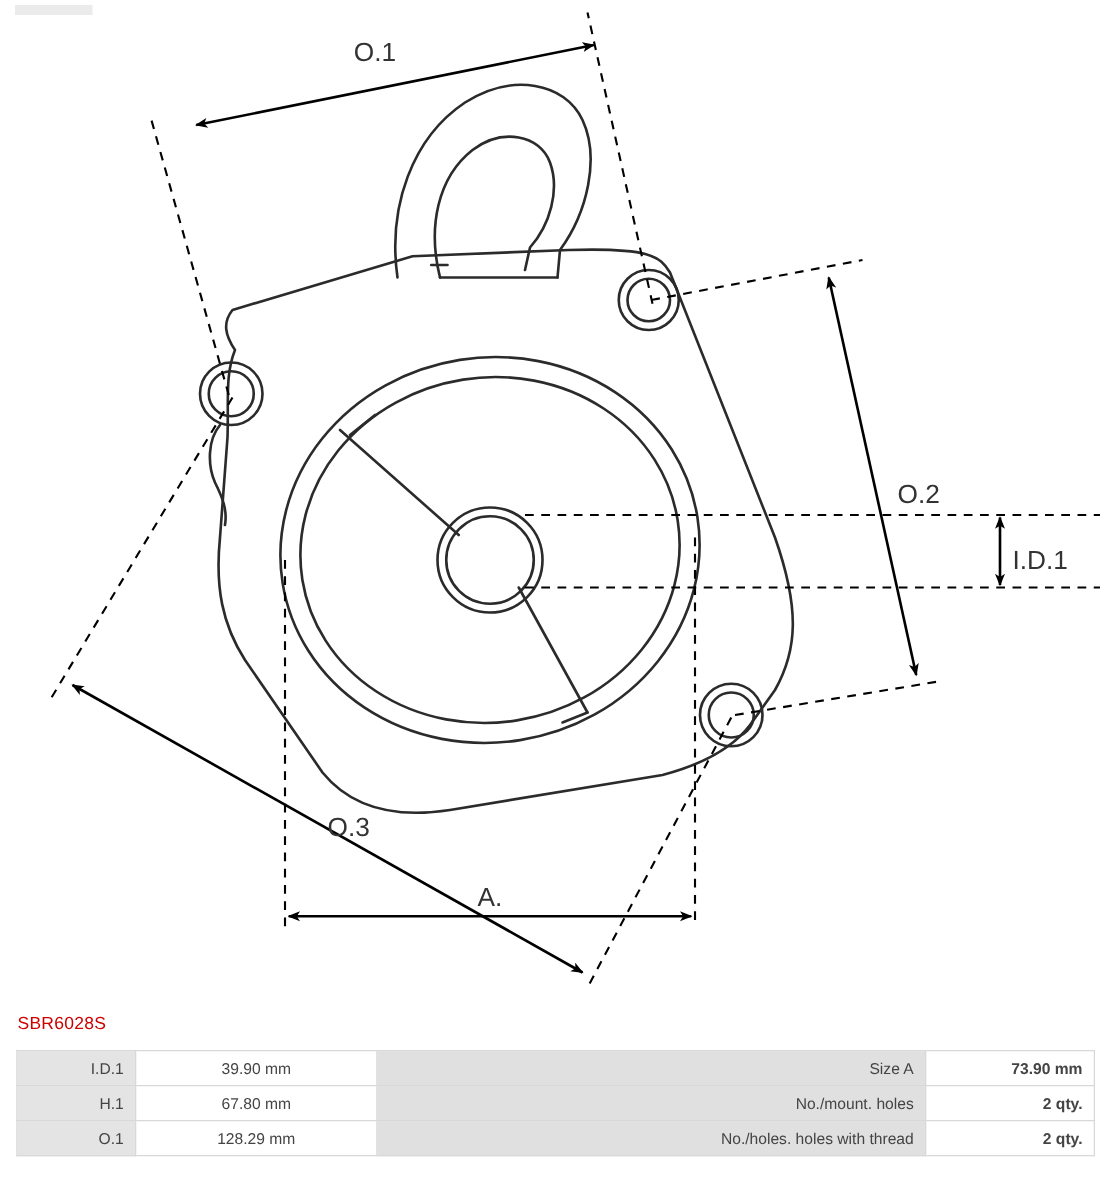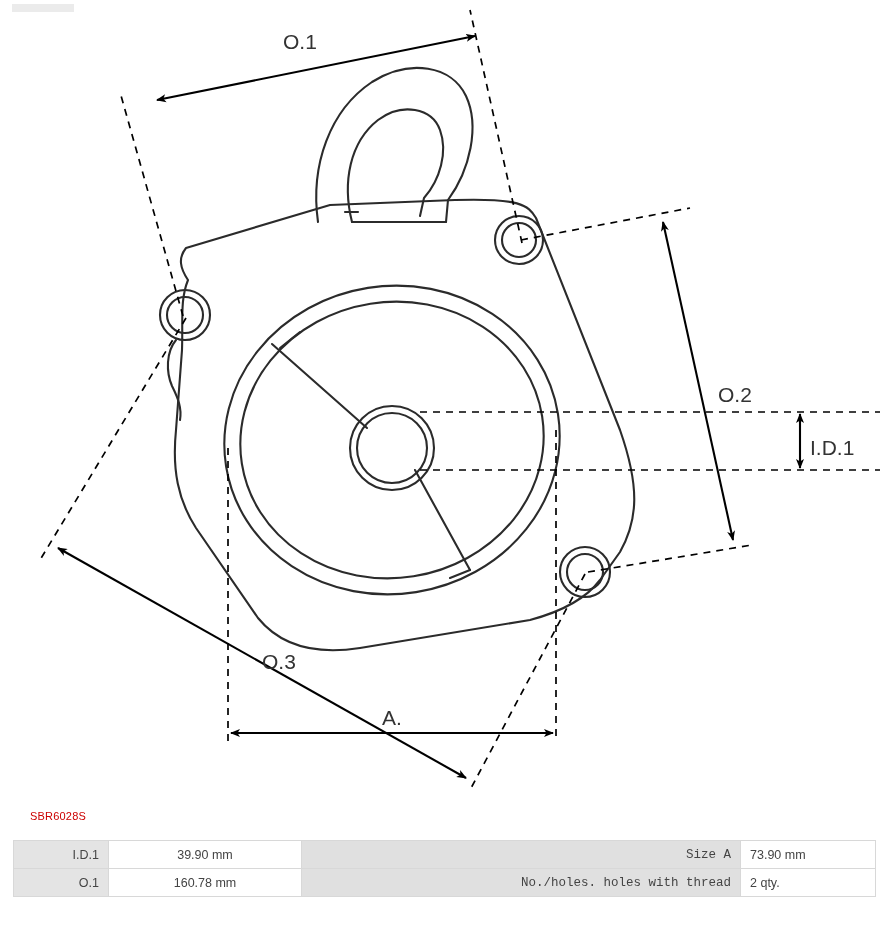--- a/index.html
+++ b/index.html
@@ -25,23 +25,23 @@
     left: 0;
     top: 0;
     width: 889px;
     height: 800px;
   }
   .drawing-area svg {
     display: block;
   }
   .part-title {
     position: absolute;
-    left: 30px;
+    left: 14px;
     top: 810px;
-    font-size: 11px;
+    font-size: 14px;
     color: #cc0000;
     letter-spacing: 0.2px;
   }
   .spec-table {
     position: absolute;
     left: 13px;
     top: 840px;
     width: 863px;
     border-collapse: collapse;
     font-size: 12.5px;
@@ -60,25 +60,26 @@
     background: #e4e4e4;
   }
   .spec-table td.value-l {
     width: 174px;
     text-align: center;
     background: #ffffff;
   }
   .spec-table td.label-r {
     text-align: right;
     background: #e0e0e0;
-    font-family: Liberation Mono, monospace;
   }
   .spec-table td.value-r {
     width: 116px;
-    background: #ffffff;
+    text-align: right;
+    background: #ffffff;
+    font-weight: bold;
   }
   .corner-mark {
     position: absolute;
     left: 12px;
     top: 4px;
     width: 62px;
     height: 8px;
     background: #ebebeb;
   }
   text.dimlabel {
@@ -211,21 +212,27 @@
 
   <table class="spec-table">
     <tbody>
       <tr>
         <td class="label-l">I.D.1</td>
         <td class="value-l">39.90 mm</td>
         <td class="label-r">Size A</td>
         <td class="value-r">73.90 mm</td>
       </tr>
       <tr>
+        <td class="label-l">H.1</td>
+        <td class="value-l">67.80 mm</td>
+        <td class="label-r">No./mount. holes</td>
+        <td class="value-r">2 qty.</td>
+      </tr>
+      <tr>
         <td class="label-l">O.1</td>
-        <td class="value-l">160.78 mm</td>
+        <td class="value-l">128.29 mm</td>
         <td class="label-r">No./holes. holes with thread</td>
         <td class="value-r">2 qty.</td>
       </tr>
     </tbody>
   </table>
 
 </div>
 
 </body></html>

